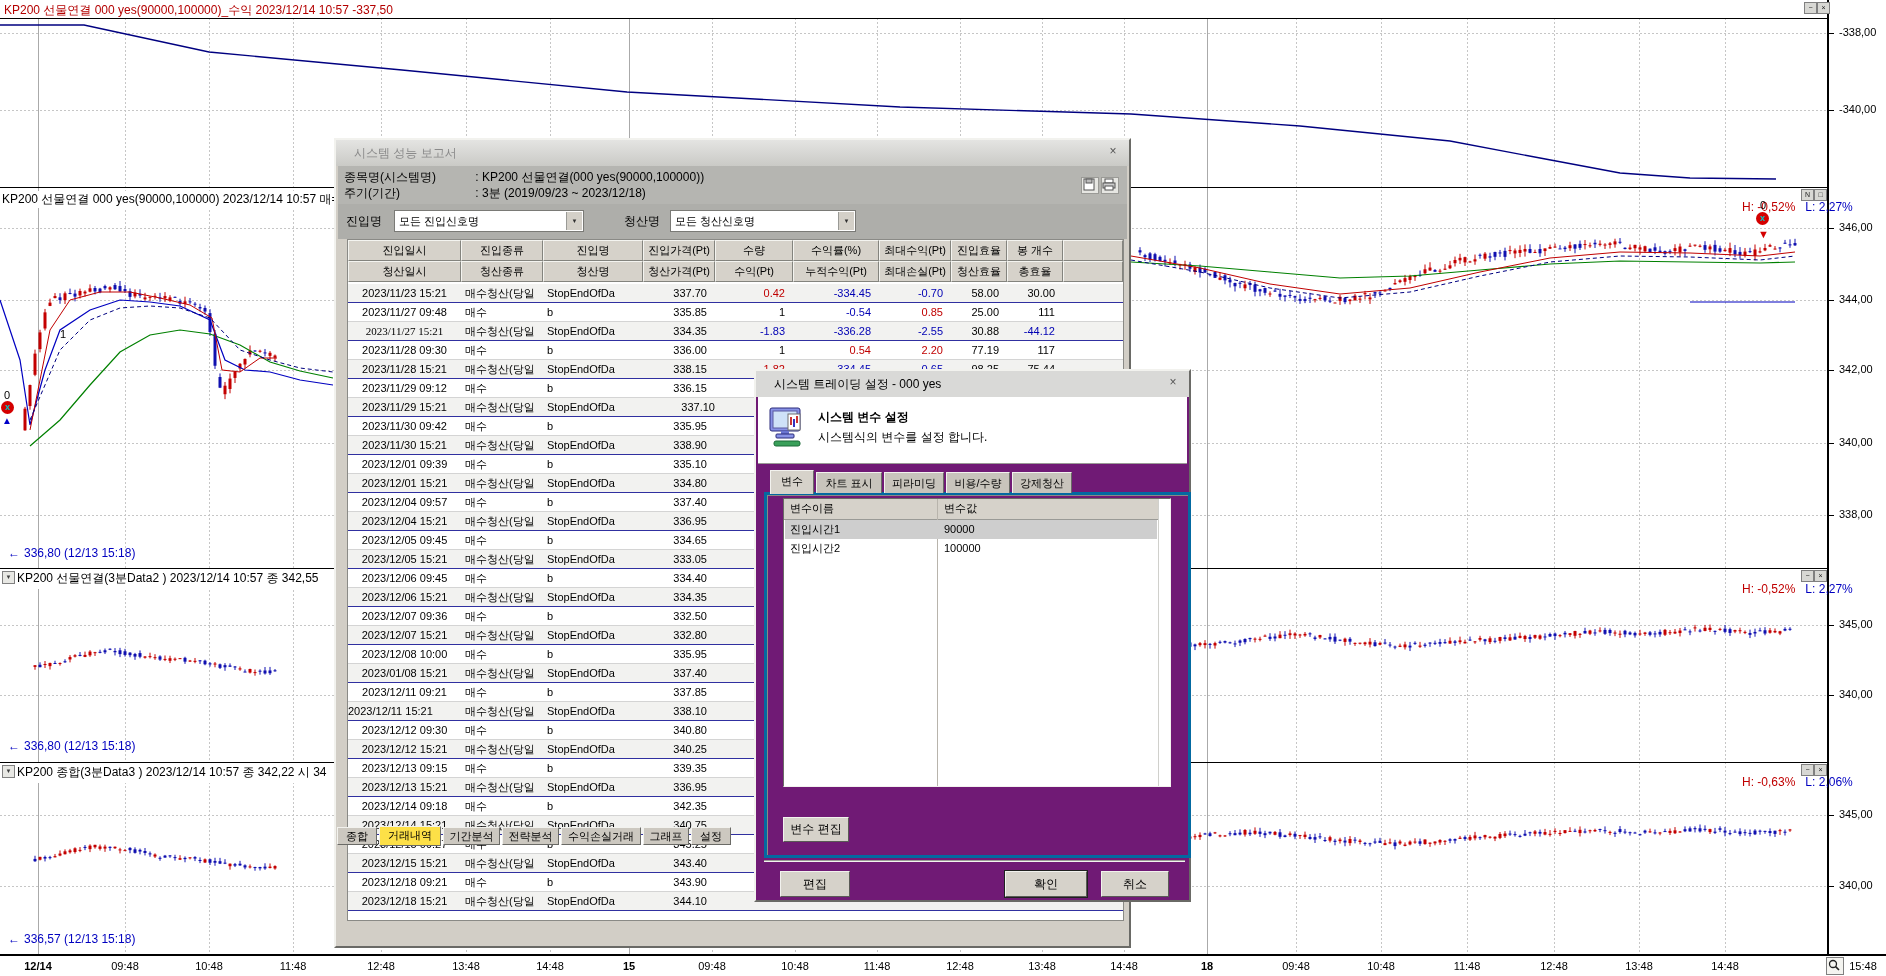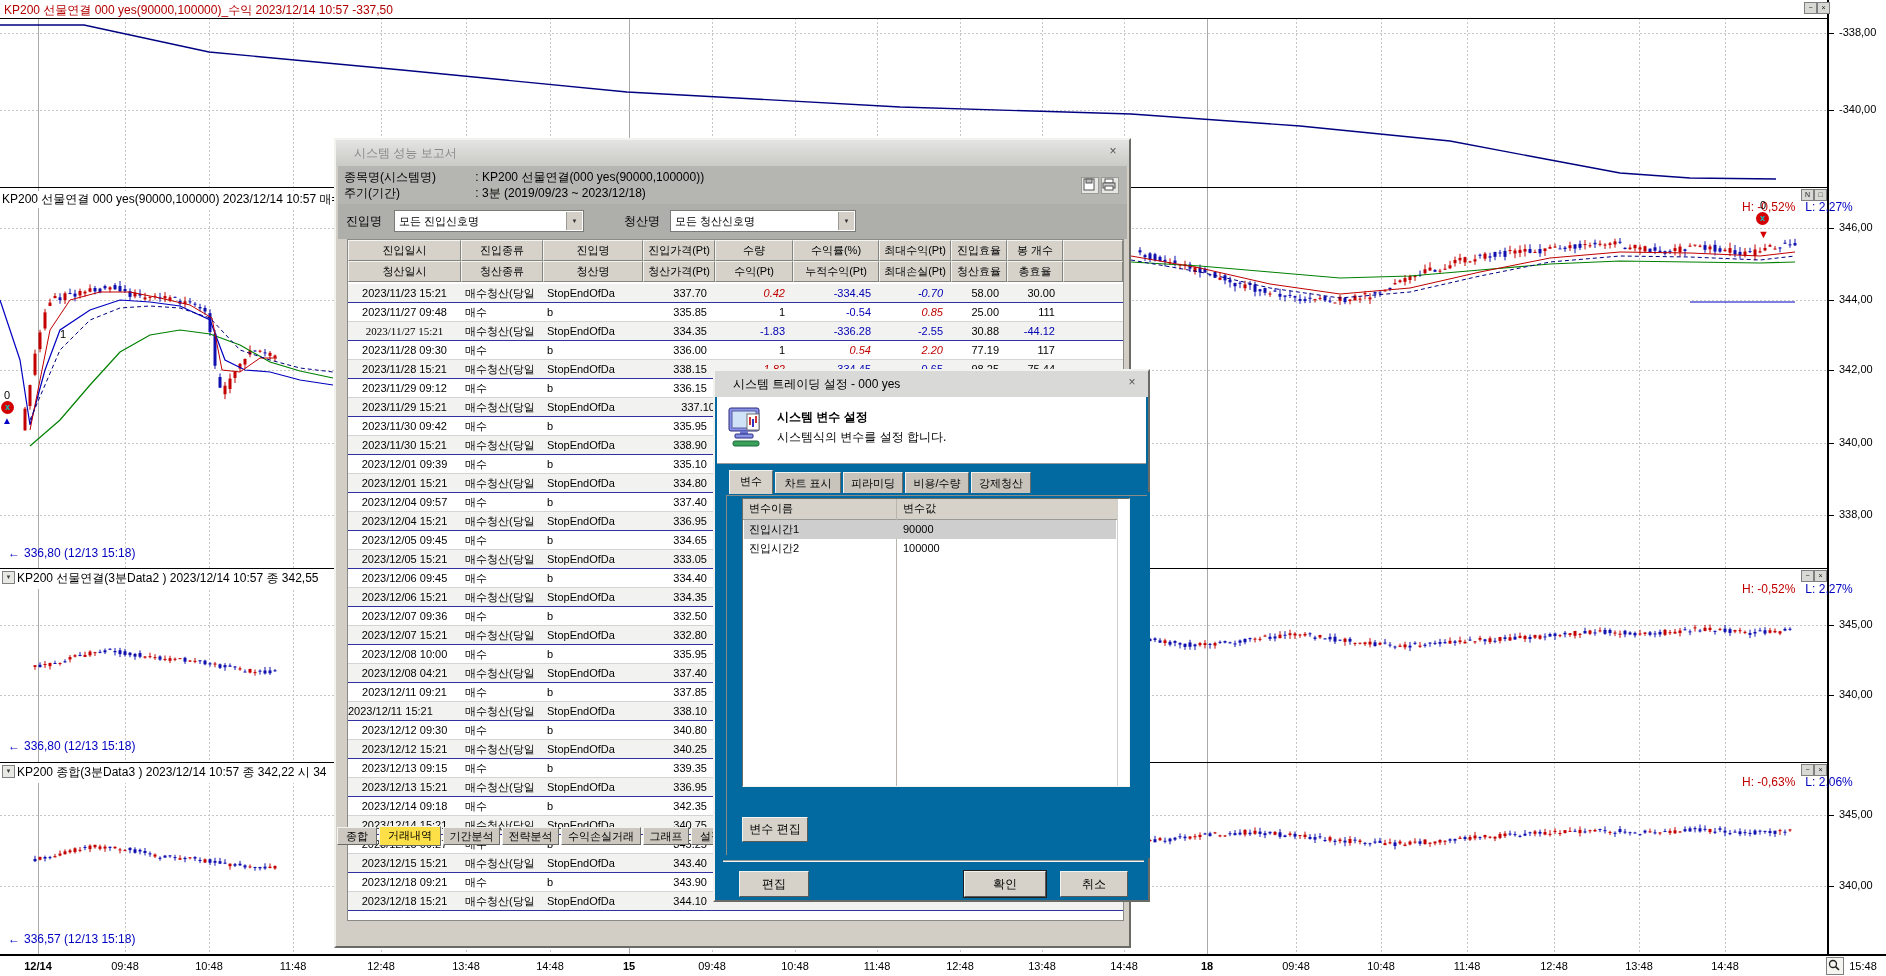--- a/index.html
+++ b/index.html
@@ -42,28 +42,28 @@
   .combo .dd{position:absolute;right:1px;top:1px;bottom:1px;width:15px;background:#d4d0c8;
        border-left:1px solid #9a9a96;text-align:center;font-size:6px;line-height:18px;color:#303030;}
   .filter-label{position:absolute;top:9px;font-size:12px;}
   .tbl-area{position:absolute;left:11px;top:99px;width:777px;height:682px;background:#fff;
        border:1px solid #8a8a86;box-sizing:border-box;}
   .th-cell{position:absolute;height:21px;background:#d6d2ca;border-top:1px solid #f4f4f0;
        border-left:1px solid #f4f4f0;border-right:1px solid #84847e;border-bottom:1px solid #84847e;
        box-sizing:border-box;text-align:center;line-height:19px;font-size:11px;}
   .t-row{position:absolute;left:0;width:775px;height:19px;box-sizing:border-box;}
   .t-cell{position:absolute;top:0;height:18px;line-height:18px;overflow:hidden;white-space:nowrap;box-sizing:border-box;}
-  .c-k{color:#000;} .c-r{color:#c00000;font-style:italic;} .c-b{color:#0000b4;}
+  .c-k{color:#000;} .c-r{color:#c00000;} .c-b{color:#0000b4;}
   .rpt-tab{position:absolute;top:687px;height:18px;background:#ccc8c0;border-top:1px solid #f2f2ee;
        border-left:1px solid #f2f2ee;border-right:1px solid #6a6a66;border-bottom:1px solid #6a6a66;
        text-align:center;line-height:17px;font-size:11px;box-sizing:border-box;}
   .rpt-tab.active{background:#fde047;height:20px;top:686px;z-index:2;}
   .tool-icon{position:absolute;width:16px;height:15px;border:1px solid #9a9a96;background:#e6e6e2;}
   
-  #settings{left:713px;top:369px;width:437px;height:533px;z-index:20;background:#0369a1;}
+  #settings{left:754px;top:369px;width:437px;height:533px;z-index:20;background:#701a75;}
   #settings .titlebar{background:#d9d9d7;color:#000;}
   .hdr-band{position:absolute;left:2px;right:2px;top:26px;height:66px;background:#fff;
        border-bottom:1px solid #9a9a96;}
   .hdr-heading{position:absolute;left:60px;top:12px;font-weight:bold;font-size:12px;}
   .hdr-desc{position:absolute;left:60px;top:32px;font-size:12px;}
   .set-tab{position:absolute;height:21px;top:101px;background:#c8c4bc;border-top:1px solid #f2f2ee;
        border-left:1px solid #f2f2ee;border-right:1px solid #6a6a66;text-align:center;line-height:20px;
        font-size:11px;box-sizing:border-box;border-bottom:none;}
   .set-tab.active{background:#d6d2ca;height:24px;top:99px;z-index:3;}
   .tab-panel{position:absolute;left:8px;top:121px;width:421px;height:360px;
@@ -1409,21 +1409,21 @@
         <div class="th-cell" style="position:absolute;left:603px;top:21px;width:56px">청산효율</div>
         <div class="th-cell" style="position:absolute;left:659px;top:21px;width:56px">총효율</div>
         <div class="th-cell" style="position:absolute;left:715px;top:21px;width:60px"></div>
         <div class="t-row" style="position:absolute;top:44px;background:#f2f2f0;border-bottom:1px solid #3030a0">
           <div class="t-cell c-k" style="position:absolute;left:0px;width:113px;text-align:center;">2023/11/23 15:21</div>
           <div class="t-cell c-k" style="position:absolute;left:113px;width:82px;text-align:left;padding-left:4px;">매수청산(당일</div>
           <div class="t-cell c-k" style="position:absolute;left:195px;width:100px;text-align:left;padding-left:4px;">StopEndOfDa</div>
           <div class="t-cell c-k" style="position:absolute;left:295px;width:72px;text-align:right;padding-right:8px;">337.70</div>
           <div class="t-cell c-r" style="position:absolute;left:367px;width:78px;text-align:right;padding-right:8px;">0.42</div>
           <div class="t-cell c-b" style="position:absolute;left:445px;width:86px;text-align:right;padding-right:8px;">-334.45</div>
-          <div class="t-cell c-b" style="position:absolute;left:531px;width:72px;text-align:right;padding-right:8px;font-style:italic;">-0.70</div>
+          <div class="t-cell c-b" style="position:absolute;left:531px;width:72px;text-align:right;padding-right:8px;">-0.70</div>
           <div class="t-cell c-k" style="position:absolute;left:603px;width:56px;text-align:right;padding-right:8px;">58.00</div>
           <div class="t-cell c-k" style="position:absolute;left:659px;width:56px;text-align:right;padding-right:8px;">30.00</div>
         </div>
         <div class="t-row" style="position:absolute;top:63px;background:#fff;border-bottom:1px solid #d4d4d4">
           <div class="t-cell c-k" style="position:absolute;left:0px;width:113px;text-align:center;">2023/11/27 09:48</div>
           <div class="t-cell c-k" style="position:absolute;left:113px;width:82px;text-align:left;padding-left:4px;">매수</div>
           <div class="t-cell c-k" style="position:absolute;left:195px;width:100px;text-align:left;padding-left:4px;">b</div>
           <div class="t-cell c-k" style="position:absolute;left:295px;width:72px;text-align:right;padding-right:8px;">335.85</div>
           <div class="t-cell c-k" style="position:absolute;left:367px;width:78px;text-align:right;padding-right:8px;">1</div>
           <div class="t-cell c-b" style="position:absolute;left:445px;width:86px;text-align:right;padding-right:8px;">-0.54</div>
@@ -1548,21 +1548,21 @@
           <div class="t-cell c-k" style="position:absolute;left:195px;width:100px;text-align:left;padding-left:4px;">StopEndOfDa</div>
           <div class="t-cell c-k" style="position:absolute;left:295px;width:72px;text-align:right;padding-right:8px;">332.80</div>
         </div>
         <div class="t-row" style="position:absolute;top:405px;background:#fff;border-bottom:1px solid #d4d4d4">
           <div class="t-cell c-k" style="position:absolute;left:0px;width:113px;text-align:center;">2023/12/08 10:00</div>
           <div class="t-cell c-k" style="position:absolute;left:113px;width:82px;text-align:left;padding-left:4px;">매수</div>
           <div class="t-cell c-k" style="position:absolute;left:195px;width:100px;text-align:left;padding-left:4px;">b</div>
           <div class="t-cell c-k" style="position:absolute;left:295px;width:72px;text-align:right;padding-right:8px;">335.95</div>
         </div>
         <div class="t-row" style="position:absolute;top:424px;background:#f2f2f0;border-bottom:1px solid #3030a0">
-          <div class="t-cell c-k" style="position:absolute;left:0px;width:113px;text-align:center;">2023/12/08 04:21</div>
+          <div class="t-cell c-k" style="position:absolute;left:0px;width:113px;text-align:center;">2023/01/08 15:21</div>
           <div class="t-cell c-k" style="position:absolute;left:113px;width:82px;text-align:left;padding-left:4px;">매수청산(당일</div>
           <div class="t-cell c-k" style="position:absolute;left:195px;width:100px;text-align:left;padding-left:4px;">StopEndOfDa</div>
           <div class="t-cell c-k" style="position:absolute;left:295px;width:72px;text-align:right;padding-right:8px;">337.40</div>
         </div>
         <div class="t-row" style="position:absolute;top:443px;background:#fff;border-bottom:1px solid #d4d4d4">
           <div class="t-cell c-k" style="position:absolute;left:0px;width:113px;text-align:center;">2023/12/11 09:21</div>
           <div class="t-cell c-k" style="position:absolute;left:113px;width:82px;text-align:left;padding-left:4px;">매수</div>
           <div class="t-cell c-k" style="position:absolute;left:195px;width:100px;text-align:left;padding-left:4px;">b</div>
           <div class="t-cell c-k" style="position:absolute;left:295px;width:72px;text-align:right;padding-right:8px;">337.85</div>
         </div>

